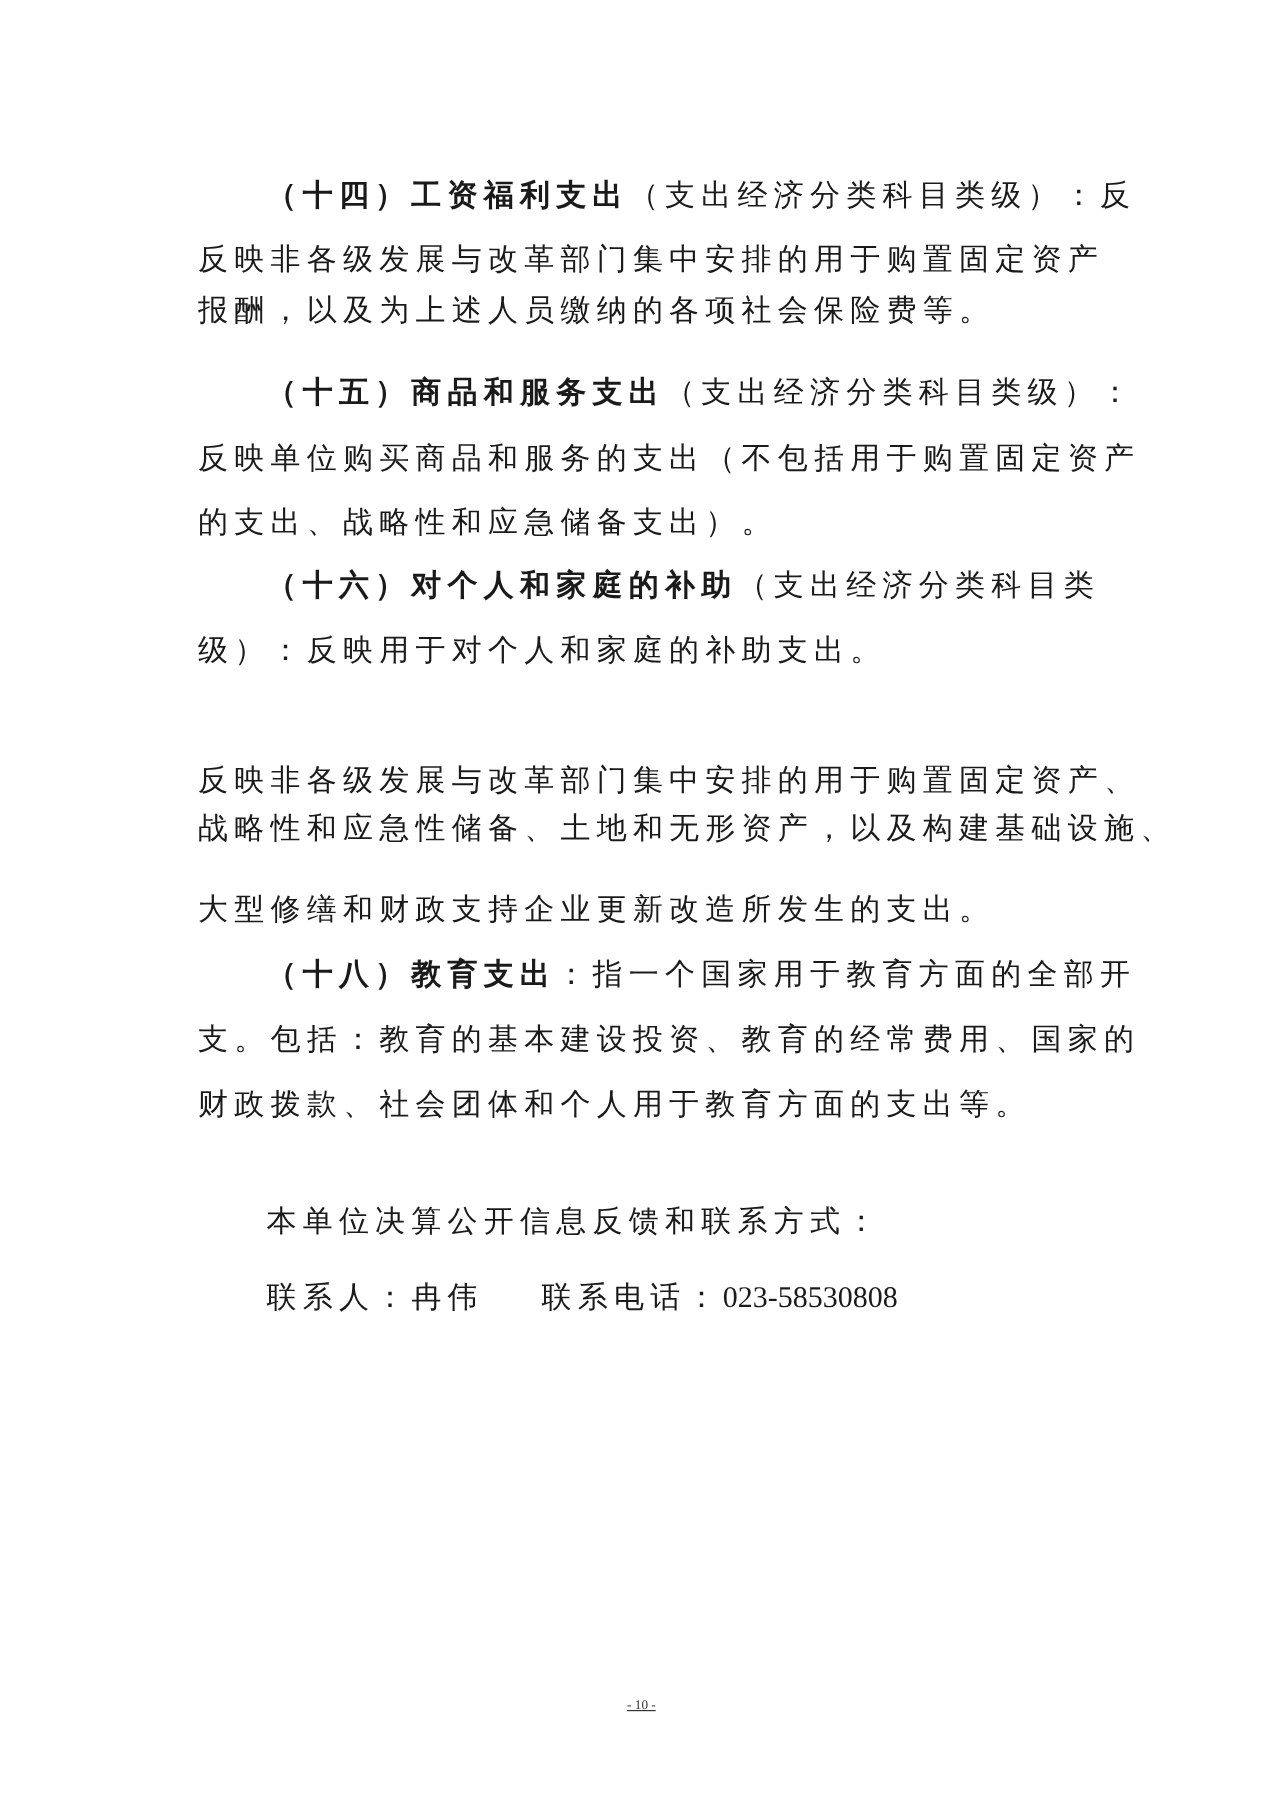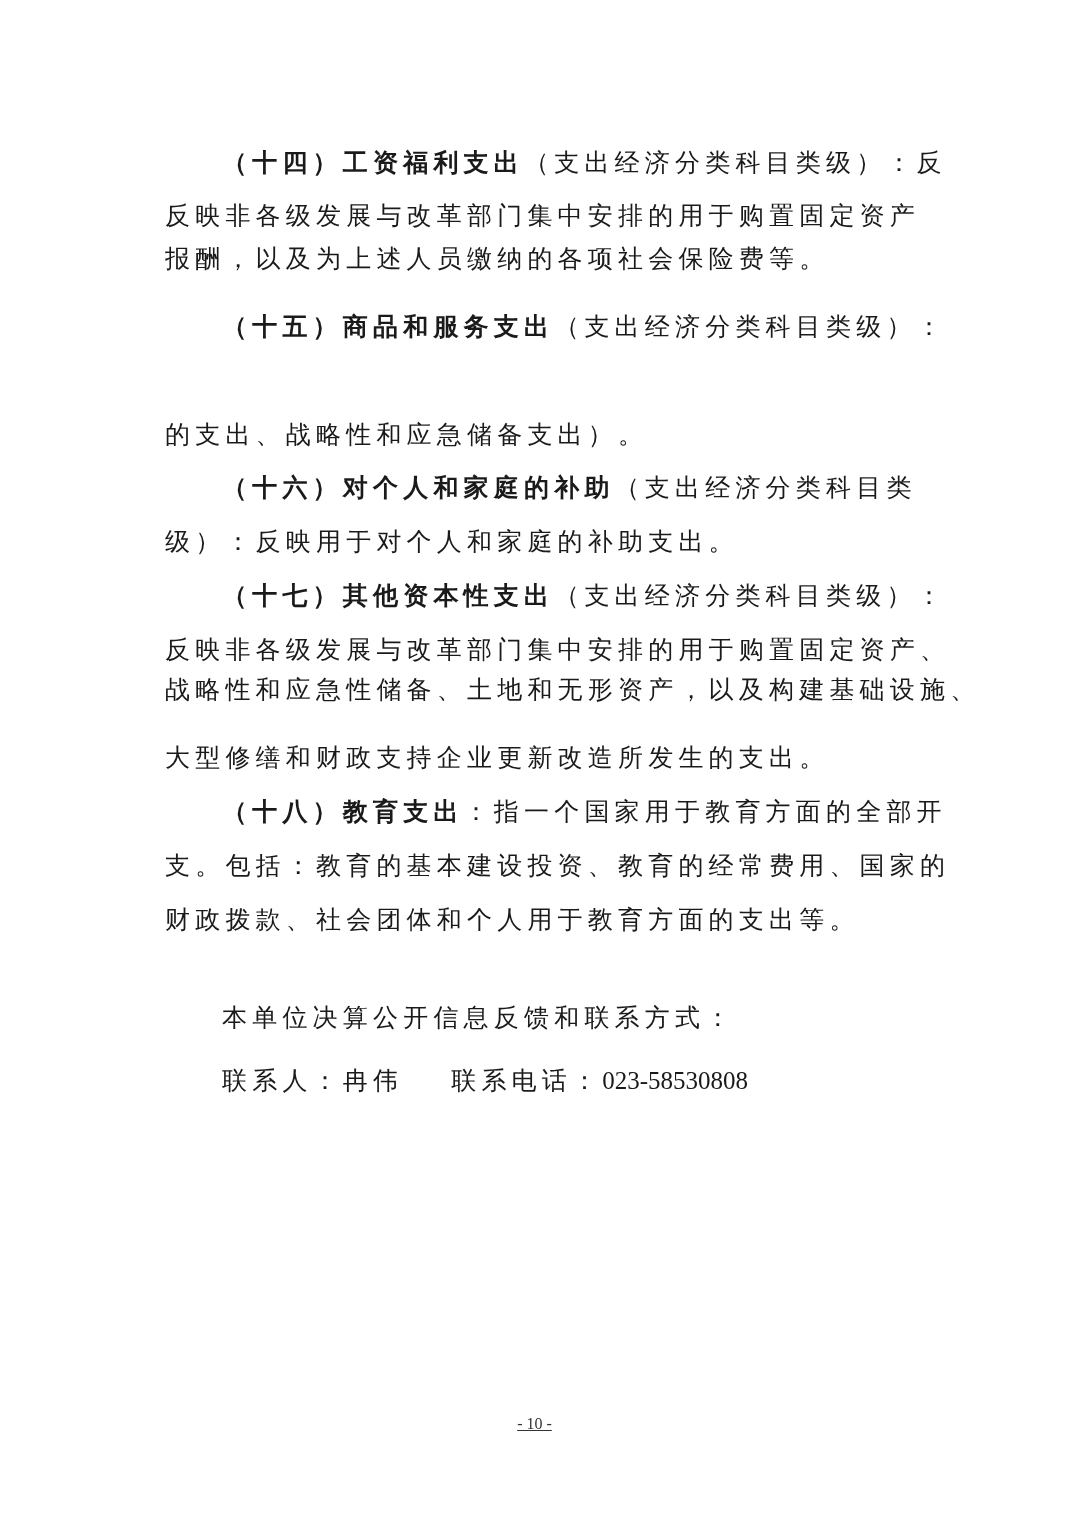--- a/index.html
+++ b/index.html
@@ -5,39 +5,39 @@
   html, body { margin: 0; padding: 0; background: #ffffff; }
   body { width: 1069px; height: 1515px; position: relative; overflow: hidden;
          font-family: "DejaVu Serif", "Liberation Serif", serif; color: #1a1a1a; }
   .page { position: absolute; left: 0; top: 0; width: 1069px; height: 1515px; }
   .line { position: absolute; left: 165px; width: 745px; font-size: 25px; line-height: 36px;
           white-space: nowrap; letter-spacing: 5.2px; }
   .indent { left: 222px; }
   .bold { font-weight: bold; }
   .heading { font-family: "DejaVu Sans", "Liberation Sans", sans-serif; font-weight: bold; letter-spacing: 1px; }
   .footer { position: absolute; top: 1415px; left: 0; width: 1069px; text-align: center;
-            font-size: 16px; color: #333; font-family: "Liberation Serif", serif; text-decoration: underline; }
+            font-size: 11px; color: #333; font-family: "Liberation Serif", serif; text-decoration: underline; }
   .num { font-family: "Liberation Serif", serif; letter-spacing: 0; }
 </style>
 </head>
 <body>
 
 <div class="page">
 
   <div class="line indent" style="top:145px"><span class="bold">（十四）工资福利支出</span><span>（支出经济分类科目类级）：反</span></div>
   <div class="line" style="top:198px">反映非各级发展与改革部门集中安排的用于购置固定资产</div>
   <div class="line" style="top:241px">报酬，以及为上述人员缴纳的各项社会保险费等。</div>
 
   <div class="line indent" style="top:309px"><span class="bold">（十五）商品和服务支出</span><span>（支出经济分类科目类级）：</span></div>
+  <div class="line" style="top:364px">反映单位购买商品和服务的支出（不包括用于购置固定资产</div>
   <div class="line" style="top:417px">的支出、战略性和应急储备支出）。</div>
 
   <div class="line indent" style="top:470px"><span class="bold">（十六）对个人和家庭的补助</span><span>（支出经济分类科目类</span></div>
   <div class="line" style="top:524px">级）：反映用于对个人和家庭的补助支出。</div>
 
-  <div class="line indent" style="top:578px"><span class="bold">（十七）其他资本性支出</span><span>（支出经济分类科目类级）：</span></div>
   <div class="line" style="top:632px">反映非各级发展与改革部门集中安排的用于购置固定资产、</div>
   <div class="line" style="top:672px">战略性和应急性储备、土地和无形资产，以及构建基础设施、</div>
   <div class="line" style="top:740px">大型修缮和财政支持企业更新改造所发生的支出。</div>
 
   <div class="line indent" style="top:794px"><span class="bold">（十八）教育支出</span><span>：指一个国家用于教育方面的全部开</span></div>
   <div class="line" style="top:848px">支。包括：教育的基本建设投资、教育的经常费用、国家的</div>
   <div class="line" style="top:902px">财政拨款、社会团体和个人用于教育方面的支出等。</div>
 
   <div class="line indent" style="top:1000px">本单位决算公开信息反馈和联系方式：</div>
   <div class="line indent" style="top:1063px">

